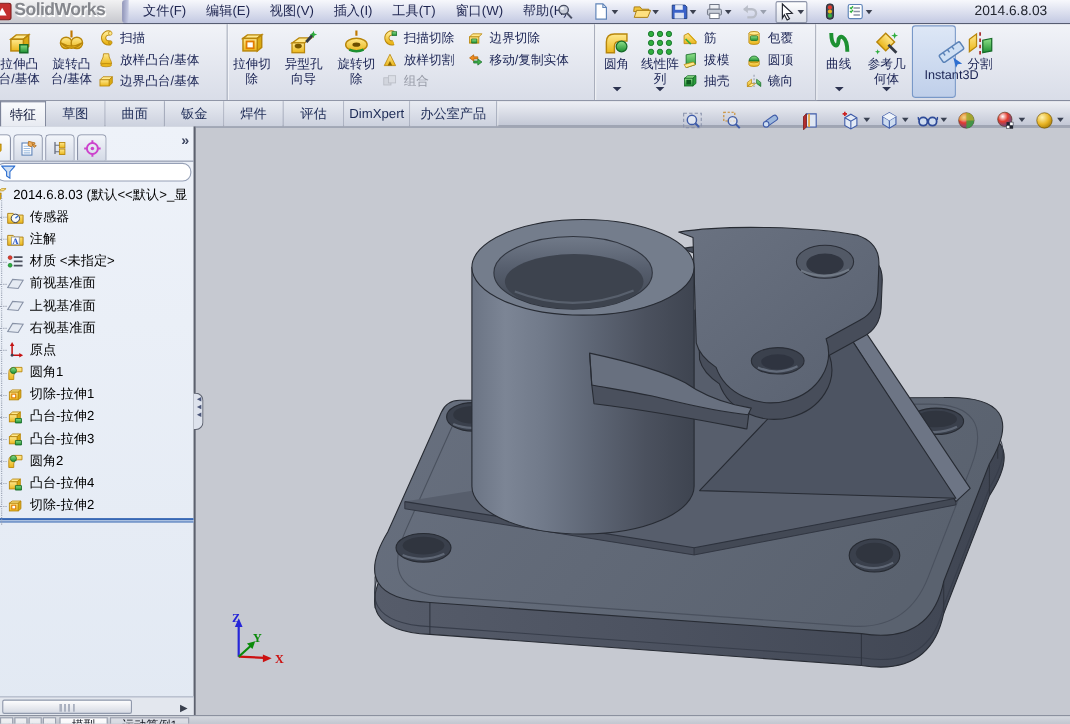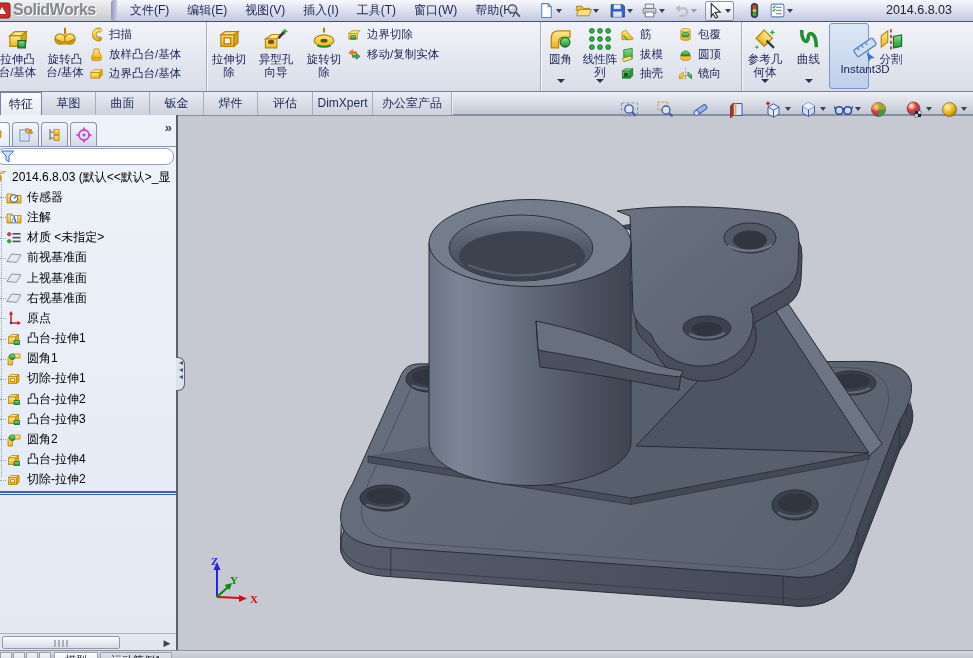--- a/index.html
+++ b/index.html
@@ -596,20 +596,40 @@
         <div class="rlabel">异型孔
 向导</div>
       </div>
       <div class="rbig" style="width: 46px;">
         <svg class="ricon">
           <use href="#i-revolve-cut"></use>
         </svg>
         <div class="rlabel">旋转切
 除</div>
       </div>
+      <div class="rstack" style="width: 78px;">
+        <div class="rsmall">
+          <svg class="ricon">
+            <use href="#i-sweep-cut"></use>
+          </svg>
+          <span class="rlabel">扫描切除</span>
+        </div>
+        <div class="rsmall">
+          <svg class="ricon">
+            <use href="#i-loft-cut"></use>
+          </svg>
+          <span class="rlabel">放样切割</span>
+        </div>
+        <div class="rsmall disabled">
+          <svg class="ricon" style="opacity: 0.45;">
+            <use href="#i-combine"></use>
+          </svg>
+          <span class="rlabel">组合</span>
+        </div>
+      </div>
       <div class="rstack" style="width: 112px;">
         <div class="rsmall">
           <svg class="ricon">
             <use href="#i-boundary-cut"></use>
           </svg>
           <span class="rlabel">边界切除</span>
         </div>
         <div class="rsmall">
           <svg class="ricon">
             <use href="#i-move-copy"></use>
@@ -669,33 +689,33 @@
         </div>
         <div class="rsmall">
           <svg class="ricon">
             <use href="#i-mirror"></use>
           </svg>
           <span class="rlabel">镜向</span>
         </div>
       </div>
     </div>
     <div class="rgroup" style="left: 742px; width: 231px;">
+      <div class="rbig" style="width: 41px;">
+        <svg class="ricon">
+          <use href="#i-curves"></use>
+        </svg>
+        <div class="rlabel">曲线</div>
+        <div class="rarrow"></div>
+      </div>
       <div class="rbig" style="width: 46px;">
         <svg class="ricon">
           <use href="#i-ref-geometry"></use>
         </svg>
         <div class="rlabel">参考几
 何体</div>
-        <div class="rarrow"></div>
-      </div>
-      <div class="rbig" style="width: 41px;">
-        <svg class="ricon">
-          <use href="#i-curves"></use>
-        </svg>
-        <div class="rlabel">曲线</div>
         <div class="rarrow"></div>
       </div>
       <div class="rbig pressed" style="width: 40px; padding-left: 32px;">
         <svg class="ricon">
           <use href="#i-instant3d"></use>
         </svg>
         <div class="rlabel">Instant3D</div>
       </div>
       <div class="rbig" style="width: 44px;">
         <svg class="ricon">
@@ -855,27 +875,20 @@
             <use href="#i-plane"></use>
           </svg>
           <span class="tlabel">右视基准面</span>
         </div>
         <div class="trow">
           <div class="tstub"></div>
           <svg class="ticon">
             <use href="#i-origin"></use>
           </svg>
           <span class="tlabel">原点</span>
-        </div>
-        <div class="trow">
-          <div class="tstub"></div>
-          <svg class="ticon">
-            <use href="#i-boss-extrude"></use>
-          </svg>
-          <span class="tlabel">凸台-拉伸1</span>
         </div>
         <div class="trow">
           <div class="tstub"></div>
           <svg class="ticon">
             <use href="#i-fillet-feat"></use>
           </svg>
           <span class="tlabel">圆角1</span>
         </div>
         <div class="trow">
           <div class="tstub"></div>

